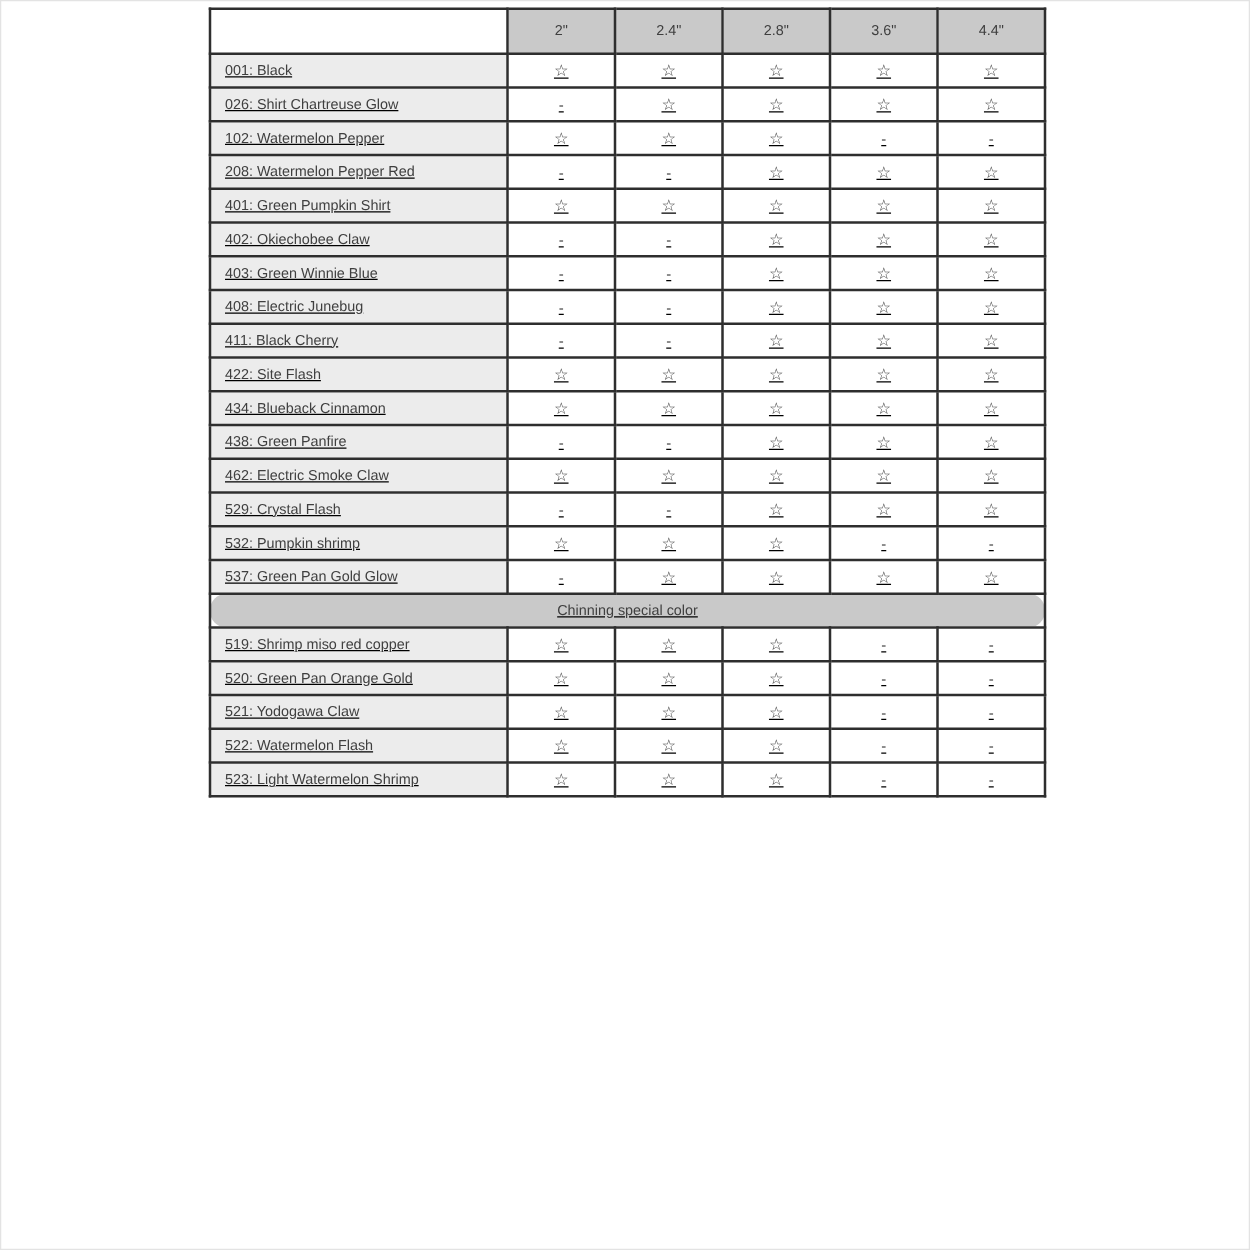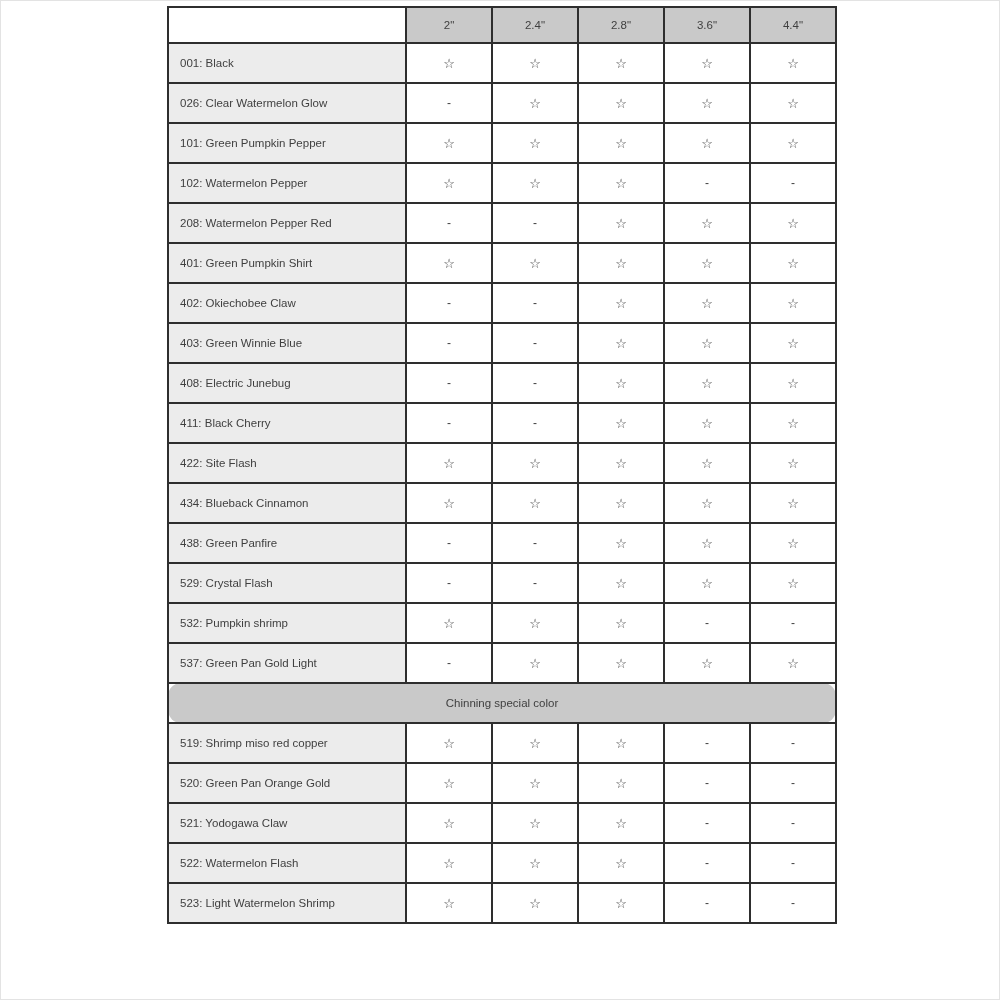--- a/index.html
+++ b/index.html
@@ -31,21 +31,21 @@
   table.spec th,table.spec td{
     border:2px solid var(--border);
     font-size:11.5px;
     color:var(--text);
     font-weight:normal;
     vertical-align:middle;
     overflow:hidden;
     white-space:nowrap;
   }
   thead tr{height:36px;}
-  tbody tr{height:40px;}
+  tbody tr{height:27px;text-decoration:underline;}
   th.corner{background:#ffffff;}
   th.size-head{
     background:var(--header-bg);
     text-align:center;
   }
   th.label{
     background:var(--label-bg);
     text-align:left;
     padding-left:11px;
   }
@@ -88,30 +88,22 @@
     <tbody>
         <tr>
           <th class="label">001: Black</th>
           <td class="cell star">☆</td>
           <td class="cell star">☆</td>
           <td class="cell star">☆</td>
           <td class="cell star">☆</td>
           <td class="cell star">☆</td>
         </tr>
         <tr>
-          <th class="label">026: Clear Watermelon Glow</th>
-          <td class="cell dash">-</td>
-          <td class="cell star">☆</td>
-          <td class="cell star">☆</td>
-          <td class="cell star">☆</td>
-          <td class="cell star">☆</td>
-        </tr>
-        <tr>
-          <th class="label">101: Green Pumpkin Pepper</th>
-          <td class="cell star">☆</td>
+          <th class="label">026: Shirt Chartreuse Glow</th>
+          <td class="cell dash">-</td>
           <td class="cell star">☆</td>
           <td class="cell star">☆</td>
           <td class="cell star">☆</td>
           <td class="cell star">☆</td>
         </tr>
         <tr>
           <th class="label">102: Watermelon Pepper</th>
           <td class="cell star">☆</td>
           <td class="cell star">☆</td>
           <td class="cell star">☆</td>
@@ -184,37 +176,45 @@
         </tr>
         <tr>
           <th class="label">438: Green Panfire</th>
           <td class="cell dash">-</td>
           <td class="cell dash">-</td>
           <td class="cell star">☆</td>
           <td class="cell star">☆</td>
           <td class="cell star">☆</td>
         </tr>
         <tr>
+          <th class="label">462: Electric Smoke Claw</th>
+          <td class="cell star">☆</td>
+          <td class="cell star">☆</td>
+          <td class="cell star">☆</td>
+          <td class="cell star">☆</td>
+          <td class="cell star">☆</td>
+        </tr>
+        <tr>
           <th class="label">529: Crystal Flash</th>
           <td class="cell dash">-</td>
           <td class="cell dash">-</td>
           <td class="cell star">☆</td>
           <td class="cell star">☆</td>
           <td class="cell star">☆</td>
         </tr>
         <tr>
           <th class="label">532: Pumpkin shrimp</th>
           <td class="cell star">☆</td>
           <td class="cell star">☆</td>
           <td class="cell star">☆</td>
           <td class="cell dash">-</td>
           <td class="cell dash">-</td>
         </tr>
         <tr>
-          <th class="label">537: Green Pan Gold Light</th>
+          <th class="label">537: Green Pan Gold Glow</th>
           <td class="cell dash">-</td>
           <td class="cell star">☆</td>
           <td class="cell star">☆</td>
           <td class="cell star">☆</td>
           <td class="cell star">☆</td>
         </tr>
         <tr>
           <td colspan="6" class="section">Chinning special color</td>
         </tr>
         <tr>

